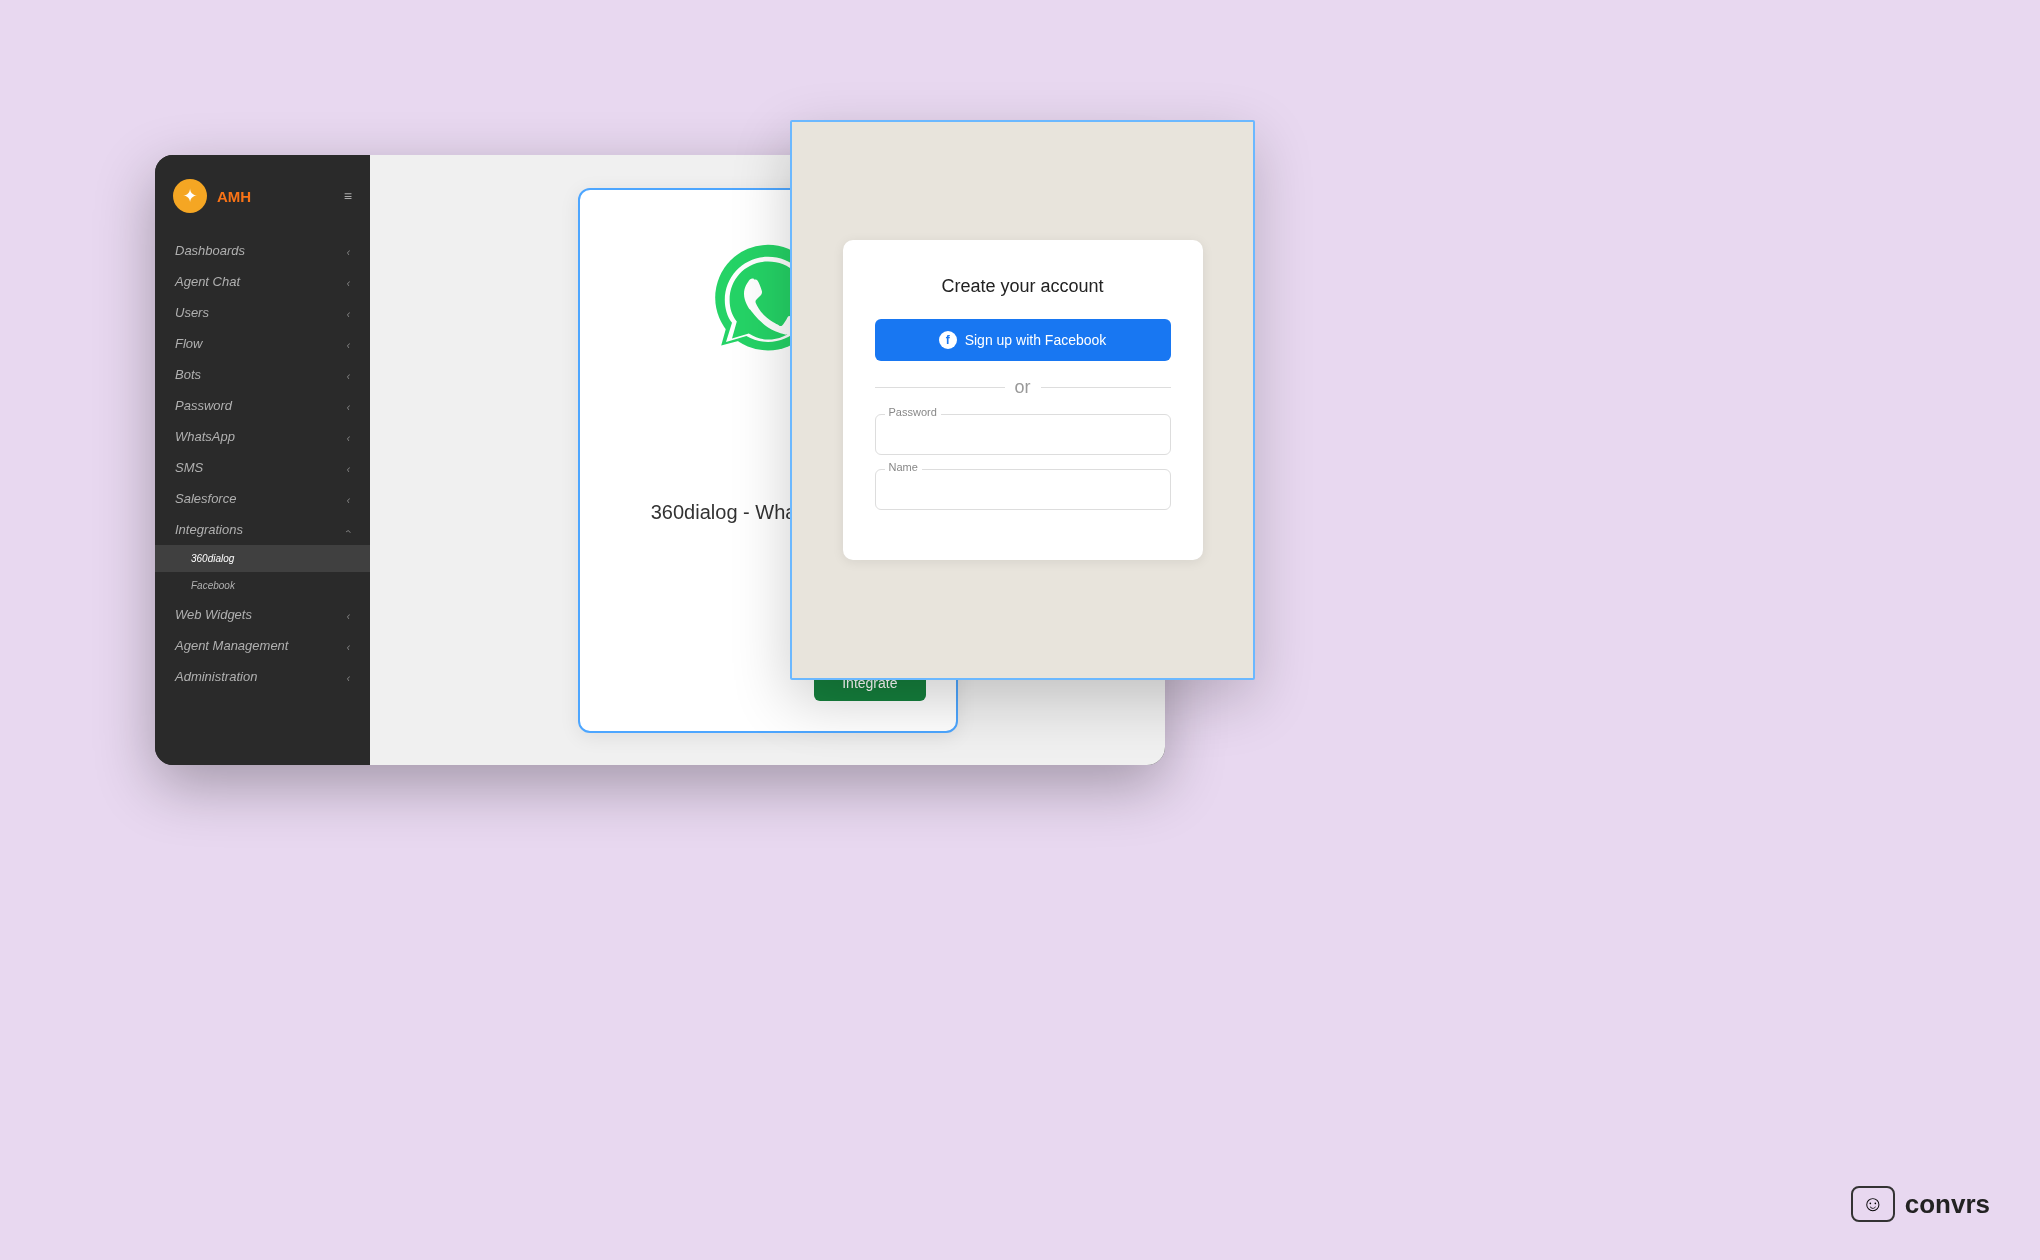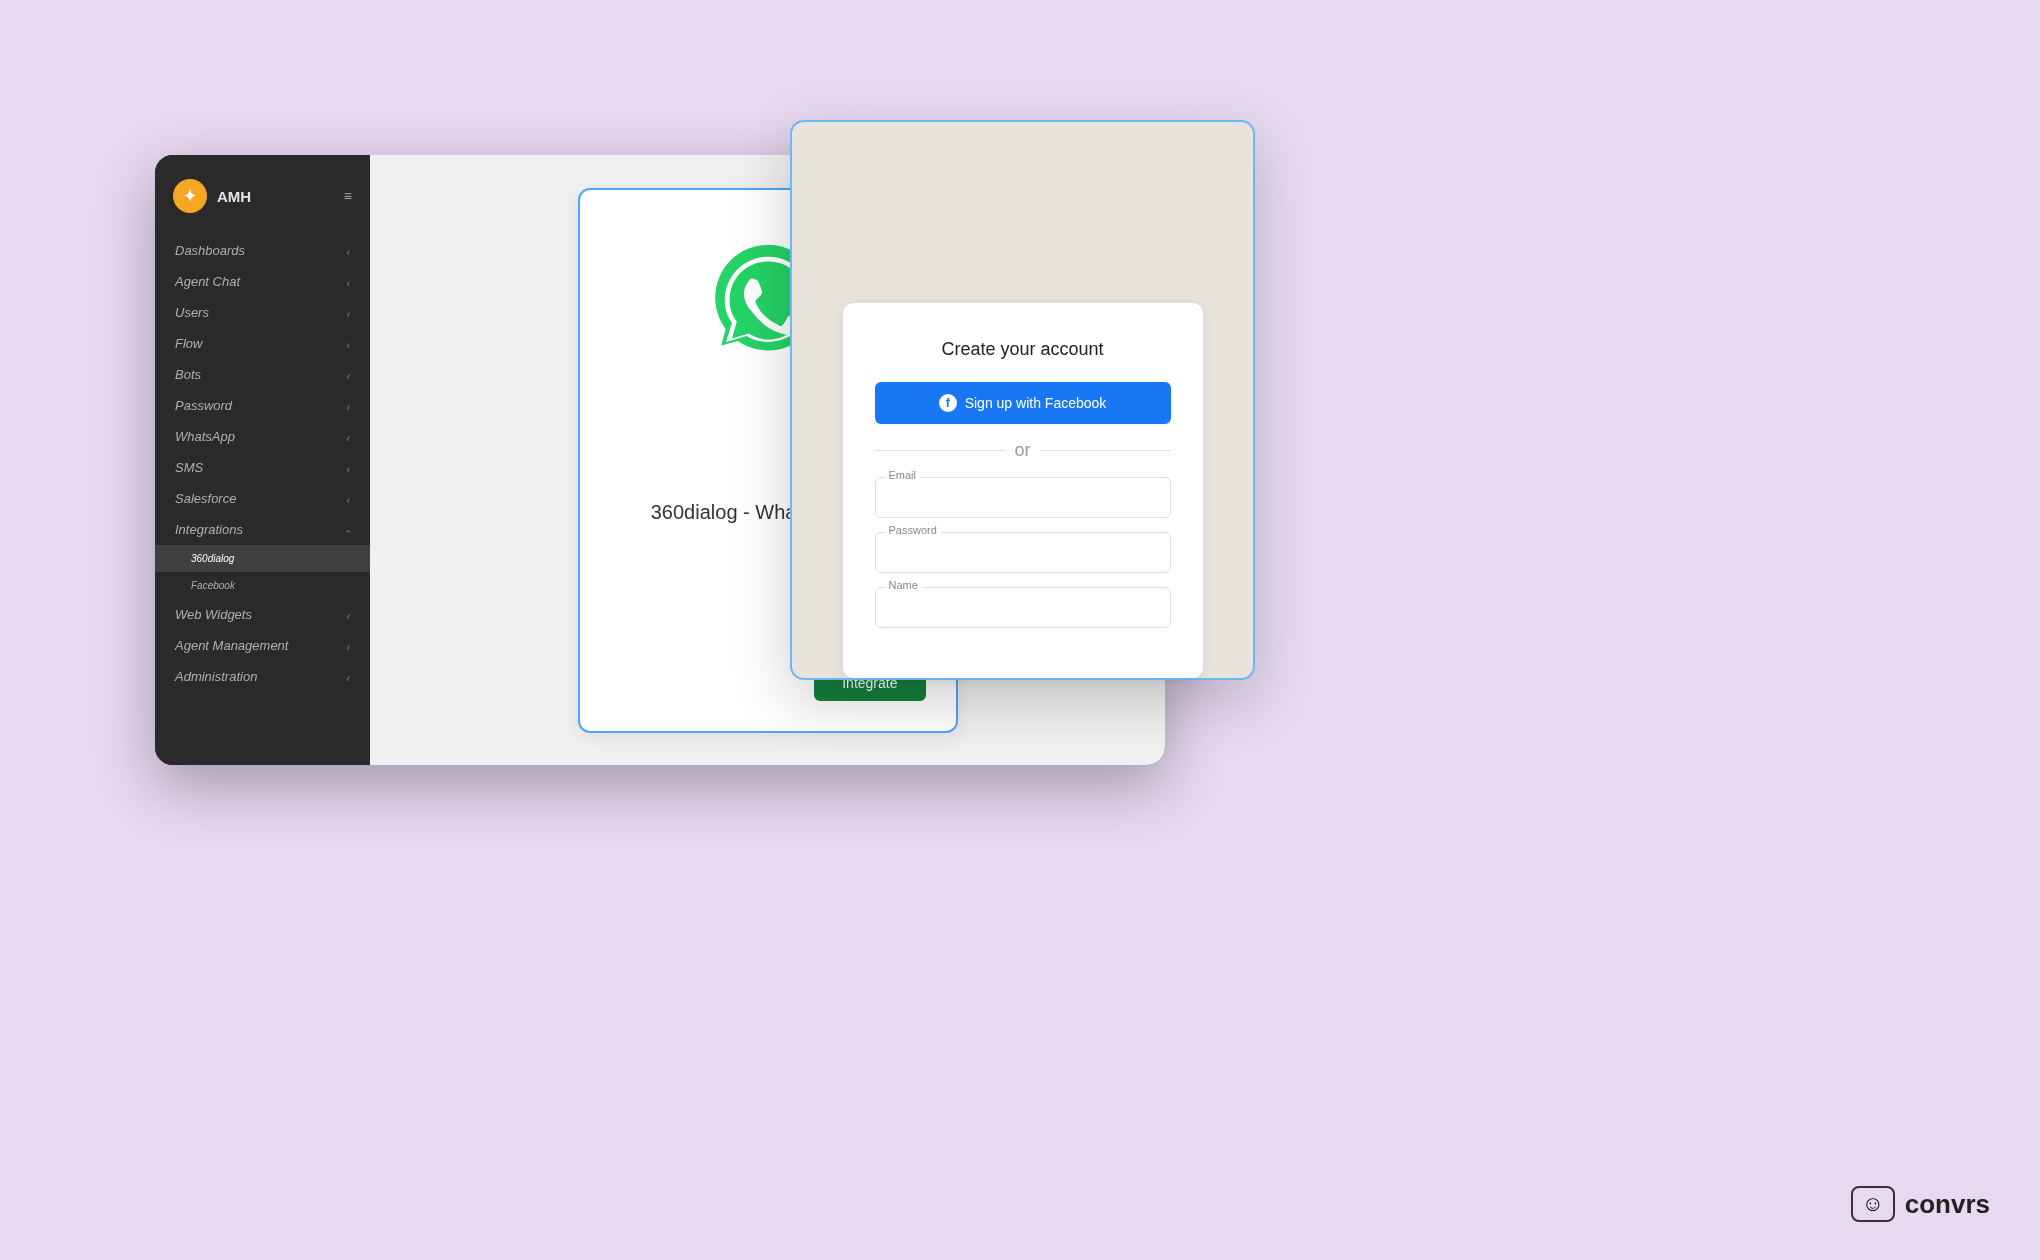--- a/index.html
+++ b/index.html
@@ -50,21 +50,21 @@
       background: #f5a623;
       border-radius: 50%;
       display: flex;
       align-items: center;
       justify-content: center;
       font-size: 16px;
       flex-shrink: 0;
     }
 
     .sidebar-title {
-      color: #e5e5e5;
+      color: #f97316;
       font-size: 15px;
       font-weight: 600;
     }
 
     .hamburger-icon {
       margin-left: auto;
       color: #aaa;
       font-size: 14px;
     }
 
@@ -149,23 +149,23 @@
 
     
     .signup-panel-outer {
       position: absolute;
       top: 120px;
       left: 790px;
       width: 465px;
       height: 560px;
       background: #e8e4dc;
       border: 2px solid #6bb8ff;
-      border-radius: 14px;
-      display: flex;
-      align-items: flex-end;
+      border-radius: 2px;
+      display: flex;
+      align-items: center;
       justify-content: center;
       box-shadow: 0 20px 60px rgba(0,0,0,0.2);
     }
 
     .signup-card {
       background: #ffffff;
       border-radius: 10px;
       width: 360px;
       padding: 36px 32px;
       box-shadow: 0 2px 12px rgba(0,0,0,0.08);
@@ -388,24 +388,20 @@
 
     <button class="facebook-btn">
       <span class="facebook-icon">f</span>
       <span>Sign up with Facebook</span>
     </button>
 
     <div class="or-divider">
       <span>or</span>
     </div>
 
-    <div class="form-group">
-      <label>Email</label>
-      <input type="email" style="">
-    </div>
 
     <div class="form-group">
       <label>Password</label>
       <input type="password" style="">
     </div>
 
     <div class="form-group">
       <label>Name</label>
       <input type="text" style="">
     </div>

